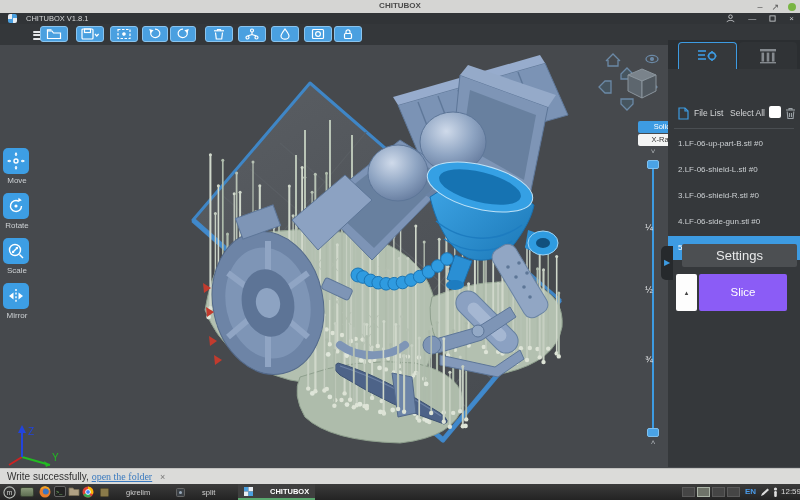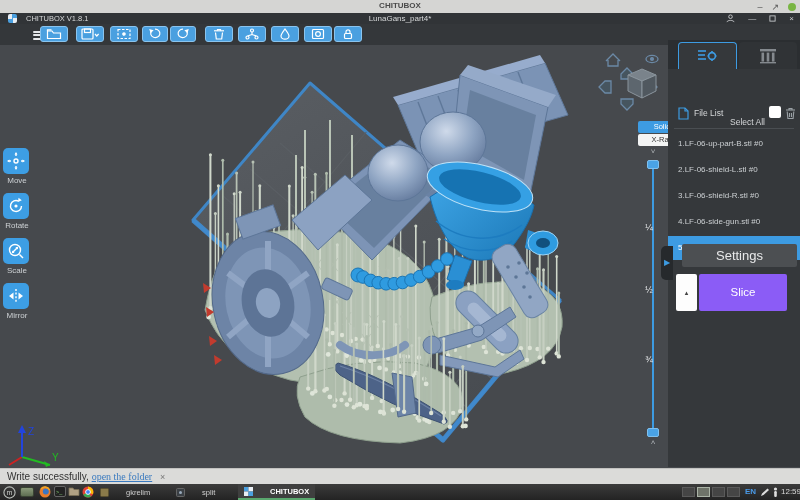--- a/index.html
+++ b/index.html
@@ -45,21 +45,21 @@
   .ltool-label { position:absolute; left:0px; width:34px; text-align:center; font-size:8px; color:#cdd1d4; }
 
   
   .rpanel { position:absolute; left:668px; top:40px; width:132px; height:427px; background:#35383b; }
   .tabs { position:absolute; left:0; top:0; width:132px; height:29px; background:#2b2e31; }
   .tab { position:absolute; top:2px; height:27px; display:flex; align-items:center; justify-content:center; }
   .tab-active { left:10px; width:59px; background:#35383b; border:1px solid #3d9be2; border-bottom:none; border-radius:4px 4px 0 0; }
   .tab-inactive { left:71px; width:58px; background:#303336; border-radius:4px 4px 0 0; }
   .flh { position:absolute; left:0; top:64px; width:152px; height:20px; }
   .flh-label { position:absolute; left:26px; top:4px; font-size:8.5px; color:#d5d7d9; }
-  .selall { position:absolute; left:62px; top:13px; font-size:8.5px; color:#d5d7d9; }
+  .selall { position:absolute; left:62px; top:4px; font-size:8.5px; color:#d5d7d9; }
   .checkbox { position:absolute; left:101px; top:2px; width:12px; height:12px; background:#fff; border-radius:2px; }
   .flist-sep { position:absolute; left:6px; top:88px; width:120px; height:1px; background:#4a4e52; }
   .frow { position:absolute; left:0; width:132px; height:24px; font-size:8px; color:#ccd0d3; line-height:24px; padding-left:10px; }
   .frow-selected { background:#3d9be2; color:#fff; }
   .settings-btn { position:absolute; left:14px; top:204px; width:115px; height:23px; background:#4c4f52; border-radius:2px;
                   color:#e8e9ea; font-size:13px; text-align:center; line-height:23px; }
   .slice-mini { position:absolute; left:8px; top:234px; width:21px; height:37px; background:#fdfdfd; border-radius:2px;
                 color:#444; font-size:7px; text-align:center; line-height:37px; }
   .slice-btn { position:absolute; left:31px; top:234px; width:88px; height:37px; background:#8b5cf6; border-radius:2px;
                color:#fff; font-size:11.5px; text-align:center; line-height:37px; }
@@ -93,21 +93,20 @@
     <div class="os-controls">
       <span>–</span>
       <span>↗</span>
       <span class="os-close-dot"></span>
     </div>
   </div>
 
   <div class="app-bar">
     <span class="app-logo"></span>
     <span class="app-version">CHITUBOX V1.8.1</span>
-    <span class="app-doc">LunaGans_part4*</span>
     <div class="app-controls">
       <svg width="9" height="9" viewBox="0 0 10 10">
         <circle cx="5" cy="3" r="2" fill="none" stroke="#c9ccce" stroke-width="1"></circle>
         <path d="M1,9 C1.5,6.5 8.5,6.5 9,9" fill="none" stroke="#c9ccce" stroke-width="1"></path>
       </svg>
       <span>—</span>
       <svg width="7" height="7" viewBox="0 0 8 8">
         <rect x="1" y="1" width="6" height="6" fill="none" stroke="#c9ccce" stroke-width="1"></rect>
       </svg>
       <span>×</span>

